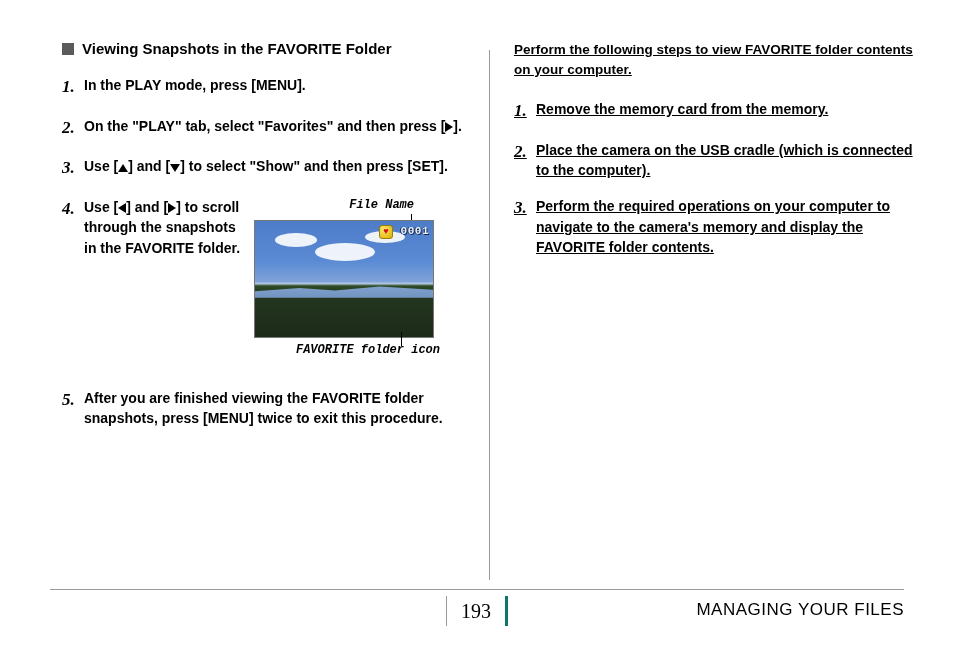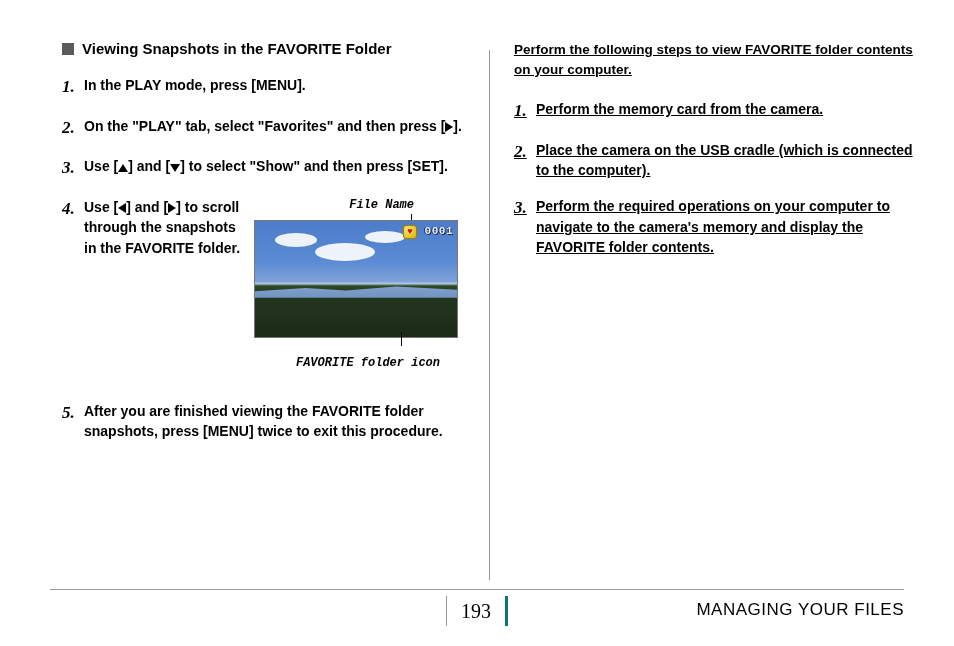--- a/index.html
+++ b/index.html
@@ -77,25 +77,25 @@
     font-size: 12px;
     text-align: right;
     padding-right: 30px;
     margin-bottom: 6px;
   }
   .caption-bottom {
     font-style: italic;
     font-size: 12px;
     text-align: right;
     padding-right: 4px;
-    margin-top: 17px;
+    margin-top: 4px;
   }
   .thumb-wrap { position: relative; }
   .thumb {
-    width: 204px;
+    width: 180px;
     height: 118px;
     border: 1px solid #777;
     position: relative;
     overflow: hidden;
     background: linear-gradient(to bottom,
       #4d7cc9 0%, #5b8bd4 35%, #7ea2d8 52%, #b0c7e4 54%,
       #2e4a24 56%, #253720 62%, #1c2a18 100%);
   }
   .thumb::after{
     content:"";
@@ -219,21 +219,21 @@
     </ol>
   </div>
 
   <div class="divider-v"></div>
 
   <div class="col col-right">
     <div class="intro">Perform the following steps to view FAVORITE folder contents on your computer.</div>
     <ol class="steps">
       <li>
         <span class="num">1.</span>
-        <span class="step-body">Perform the memory card from the camera.</span>
+        <span class="step-body">Remove the memory card from the memory.</span>
       </li>
       <li>
         <span class="num">2.</span>
         <span class="step-body">Place the camera on the USB cradle (which is connected to the computer).</span>
       </li>
       <li>
         <span class="num">3.</span>
         <span class="step-body">Perform the required operations on your computer to navigate to the camera's memory and display the FAVORITE folder contents.</span>
       </li>
     </ol>

